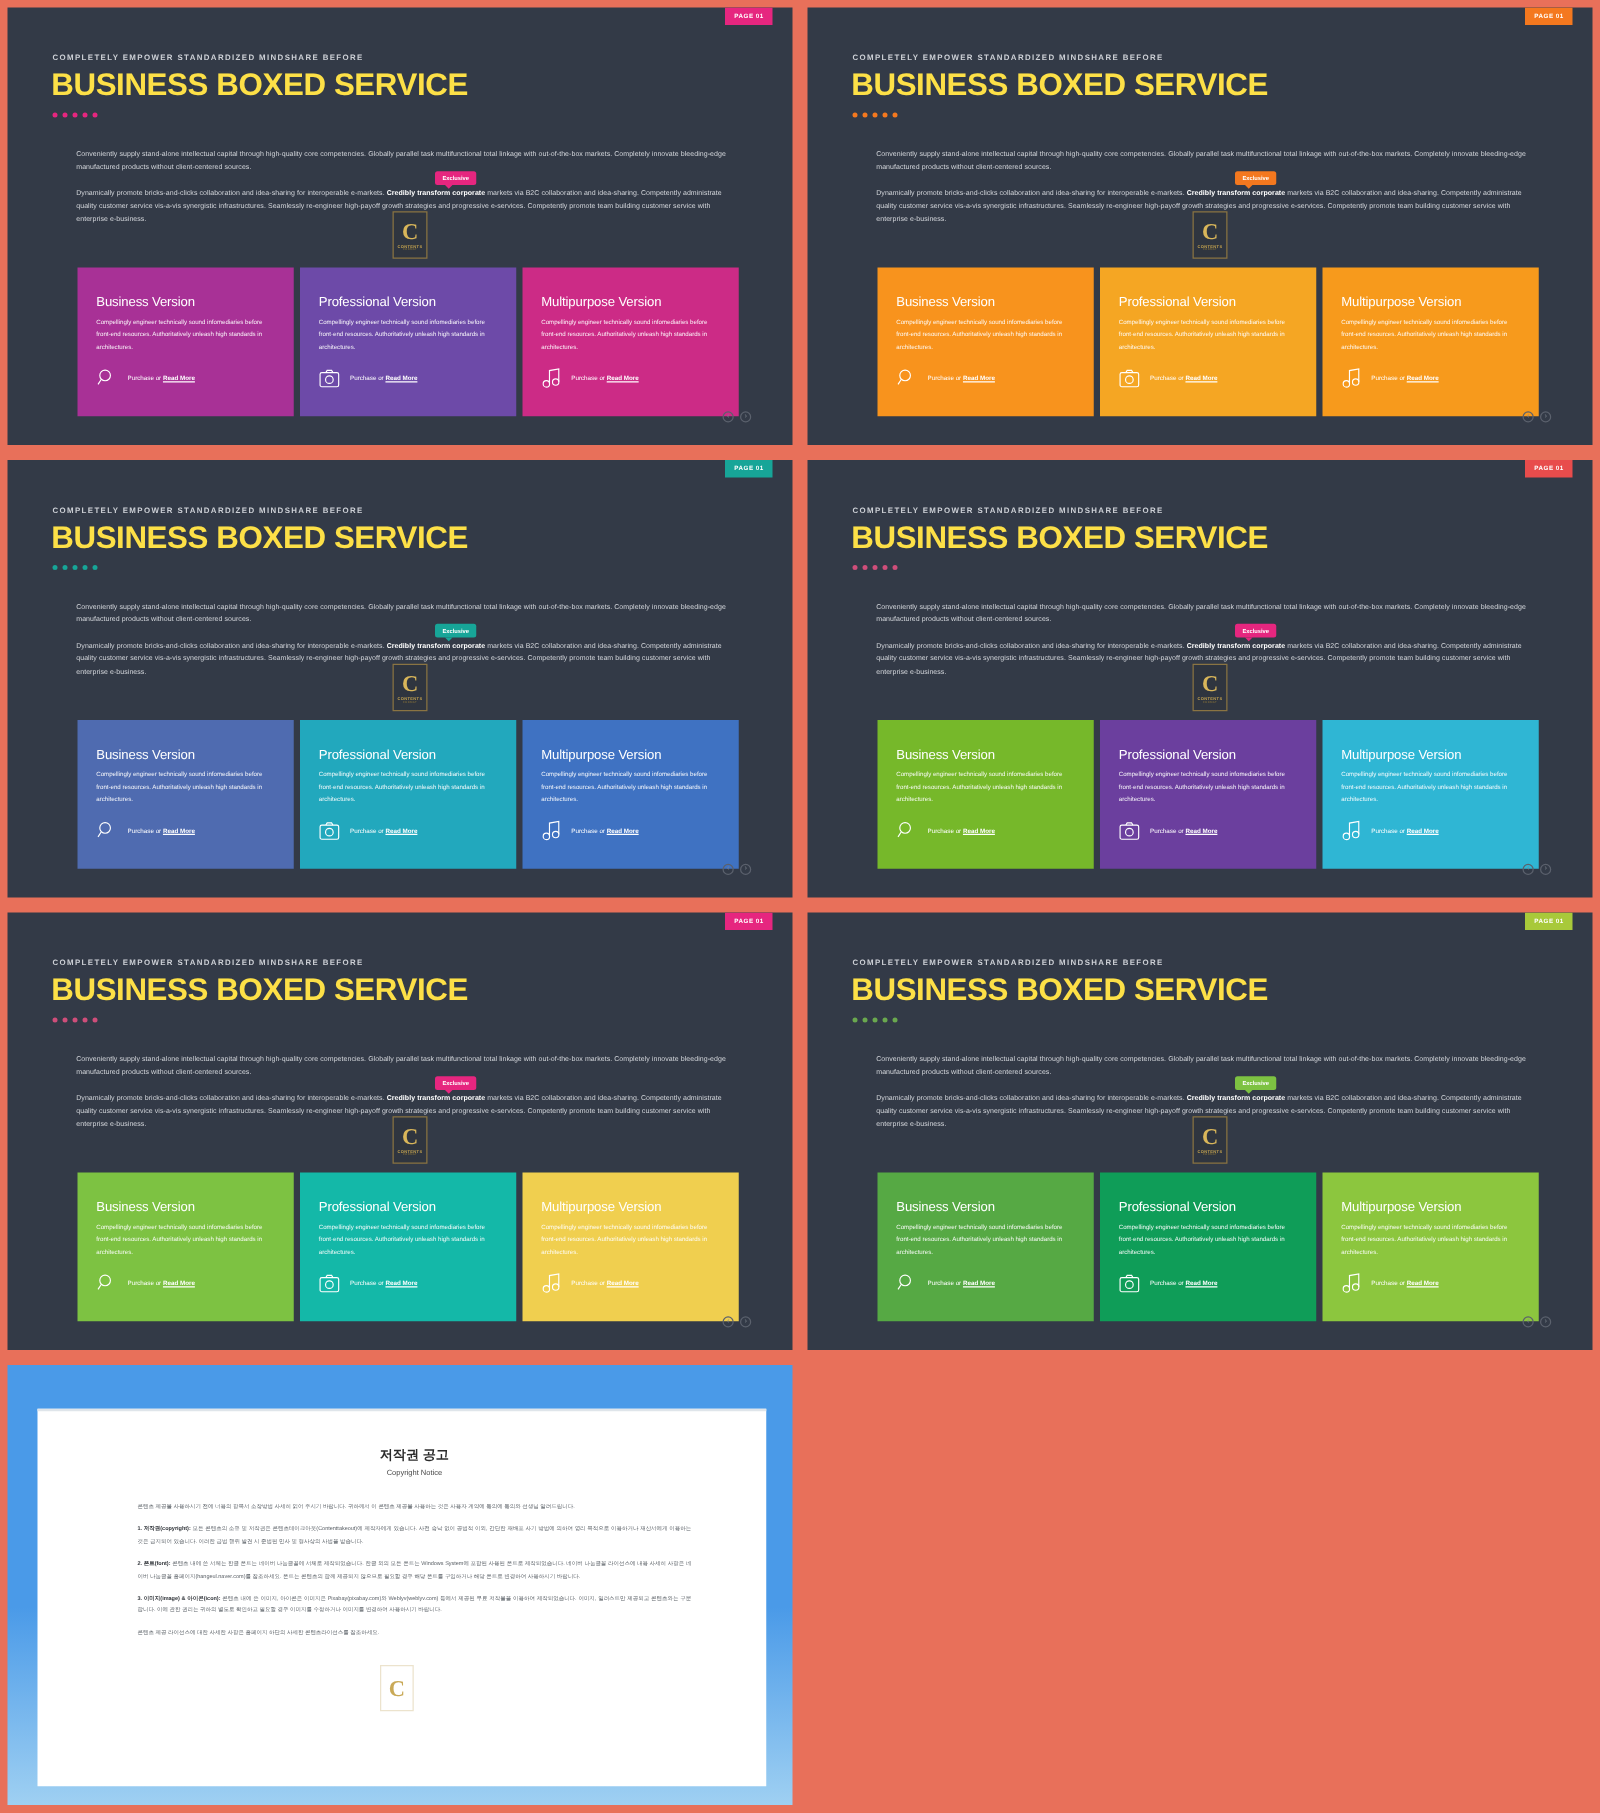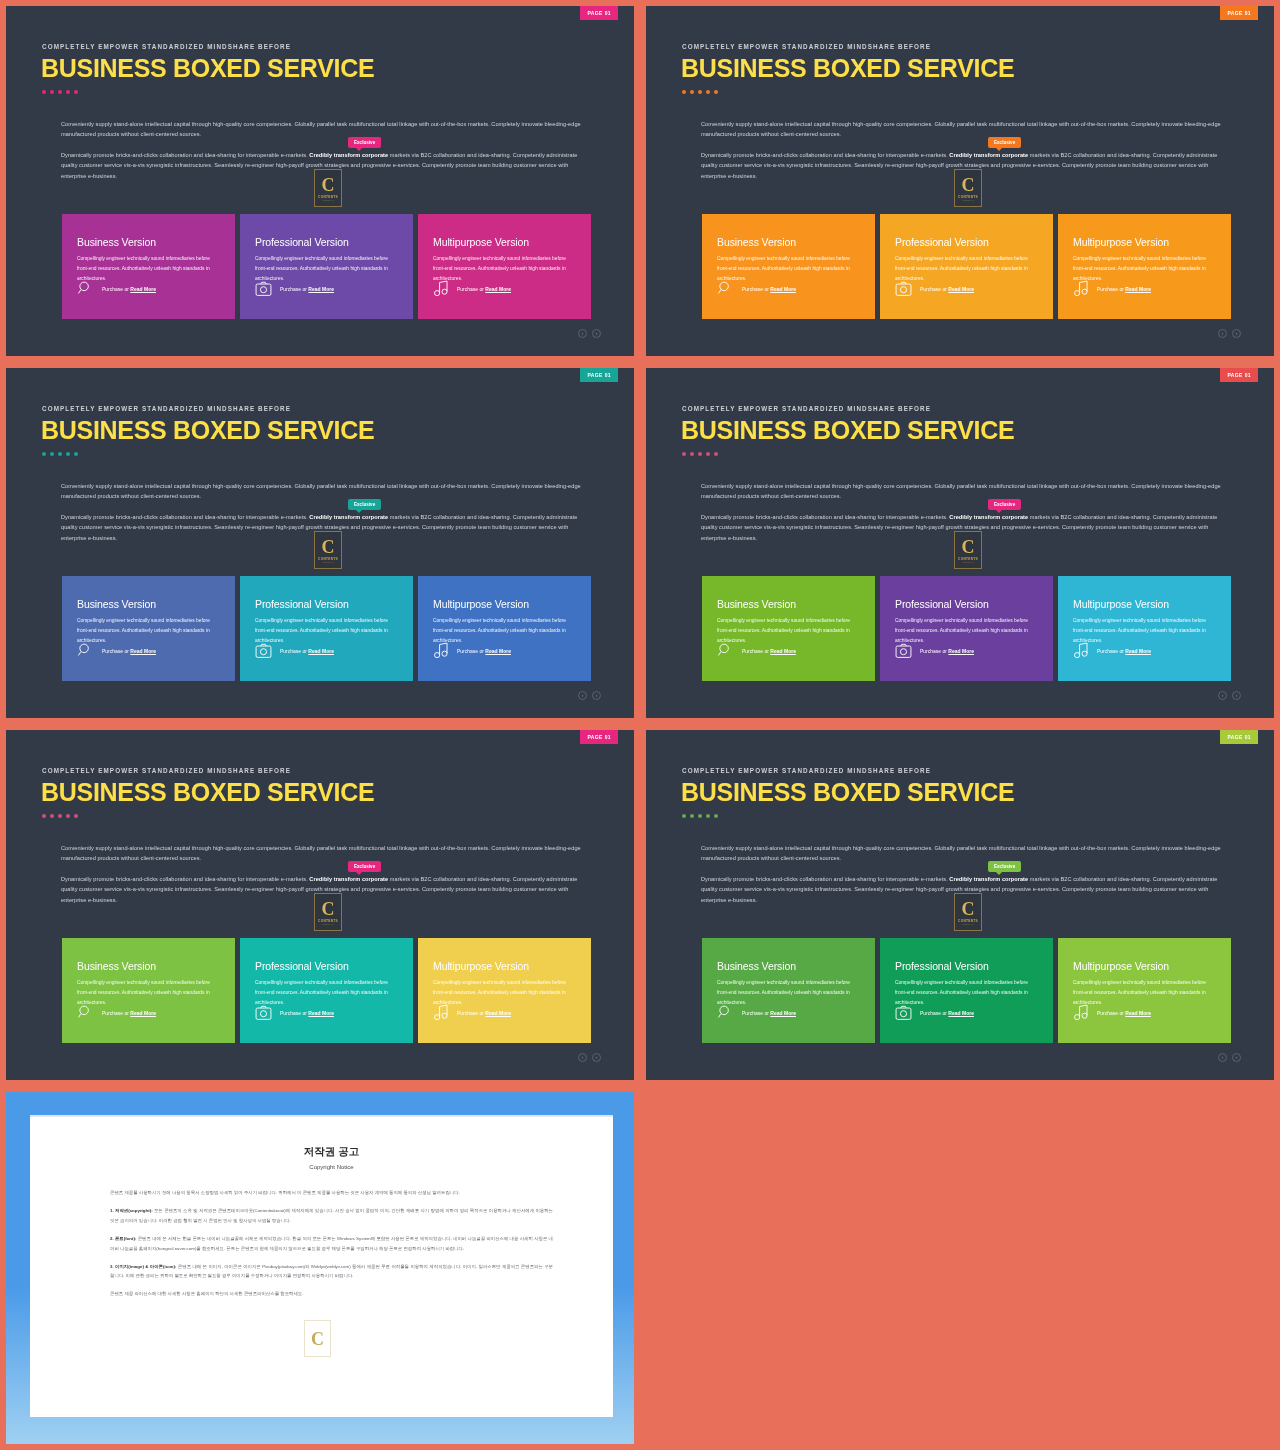--- a/index.html
+++ b/index.html
@@ -78,21 +78,21 @@
   }
   .logo .n1 { font-size: 3.2px; letter-spacing: .3px; color: #c6a44f; margin-top: 1px; font-weight:bold;}
   .logo .n2 { font-size: 2.3px; letter-spacing: .3px; color: #8d7538; }
 
   
   .cards {
     position: absolute; left: 56px; top: 208px;
     width: 529px; display: flex; gap: 5px;
   }
   .card {
-    width: 173px; height: 105px;
+    width: 173px; height: 119px;
     padding: 22px 15px 0 15px;
     position: relative;
   }
   .card h3 { font-size: 10.5px; font-weight: normal; color: #fff; letter-spacing: -.1px; }
   .card p {
     margin-top: 6px; font-size: 4.9px; color: #fff;
     line-height: 2.05; opacity: .93;
   }
   .card .cta {
     position: absolute; left: 15px; bottom: 22px;
@@ -109,21 +109,21 @@
     font-size: 6px; line-height: 7px; text-align: center;
   }
 
   
   .copy-panel {
     position: relative; margin: 6px;
     background: linear-gradient(180deg,#4a9ae8 0%,#4a9ae8 55%,#9fd0f2 100%);
     overflow: hidden;
   }
   .doc {
-    position: absolute; left: 24px; top: 23px;
+    position: absolute; left: 24px; top: 35px;
     width: 583px; height: 302px;
     background: #fff;
     border-top: 2px solid #dfe5ea;
     padding-left: 20px;
   }
   .doc-title {
     margin-top: 28px; text-align: center;
     font-size: 10.5px; font-weight: bold; color: #2b2b2b;
   }
   .doc-sub { margin-top: 5px; text-align: center; font-size: 6px; color: #4a4a4a; }

